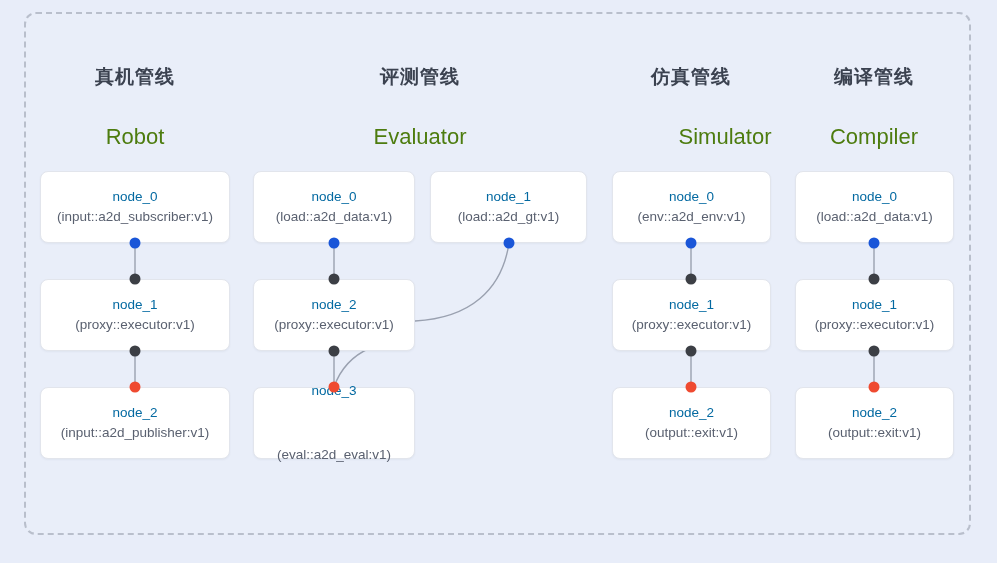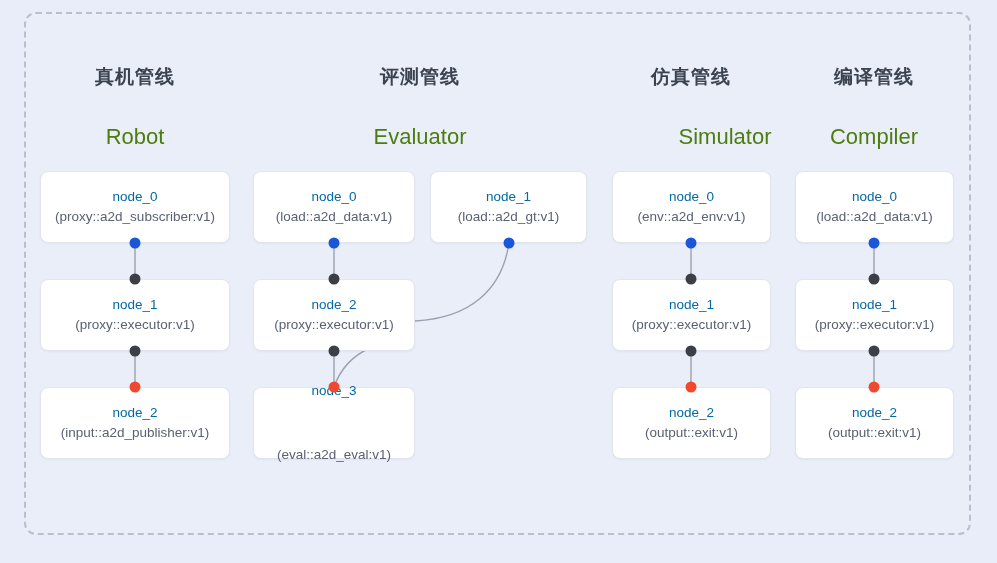--- a/index.html
+++ b/index.html
@@ -124,21 +124,21 @@
       <div class="col-title-cn" style="left: 420px; top: 64px;">评测管线</div>
       <div class="col-title-en" style="left: 420px; top: 124px;">Evaluator</div>
       <div class="col-title-cn" style="left: 691px; top: 64px;">仿真管线</div>
       <div class="col-title-en" style="left: 691px; top: 124px; margin-left: 34px;">Simulator</div>
       <div class="col-title-cn" style="left: 874px; top: 64px;">编译管线</div>
       <div class="col-title-en" style="left: 874px; top: 124px;">Compiler</div>
     </div>
   <div id="nodes-layer">
       <div class="node-box" style="left: 40px; top: 171px; width: 190px; height: 72px;">
         <div class="node-title">node_0</div>
-        <div class="node-sub">(proxy::a2d_subscriber:v1)</div>
+        <div class="node-sub">(input::a2d_subscriber:v1)</div>
       </div>
       <div class="node-box" style="left: 40px; top: 279px; width: 190px; height: 72px;">
         <div class="node-title">node_1</div>
         <div class="node-sub">(proxy::executor:v1)</div>
       </div>
       <div class="node-box" style="left: 40px; top: 387px; width: 190px; height: 72px;">
         <div class="node-title">node_2</div>
         <div class="node-sub">(input::a2d_publisher:v1)</div>
       </div>
       <div class="node-box" style="left: 253px; top: 171px; width: 162px; height: 72px;">

